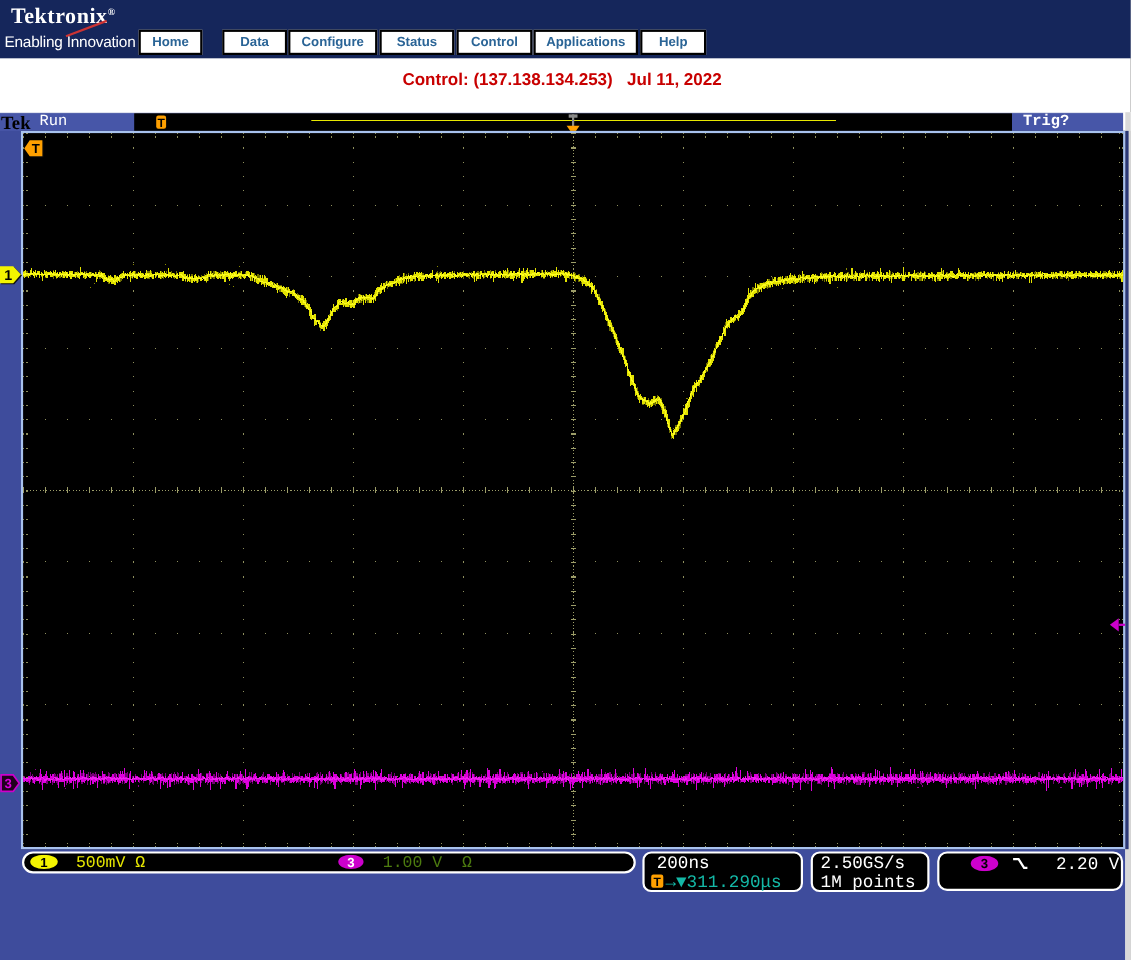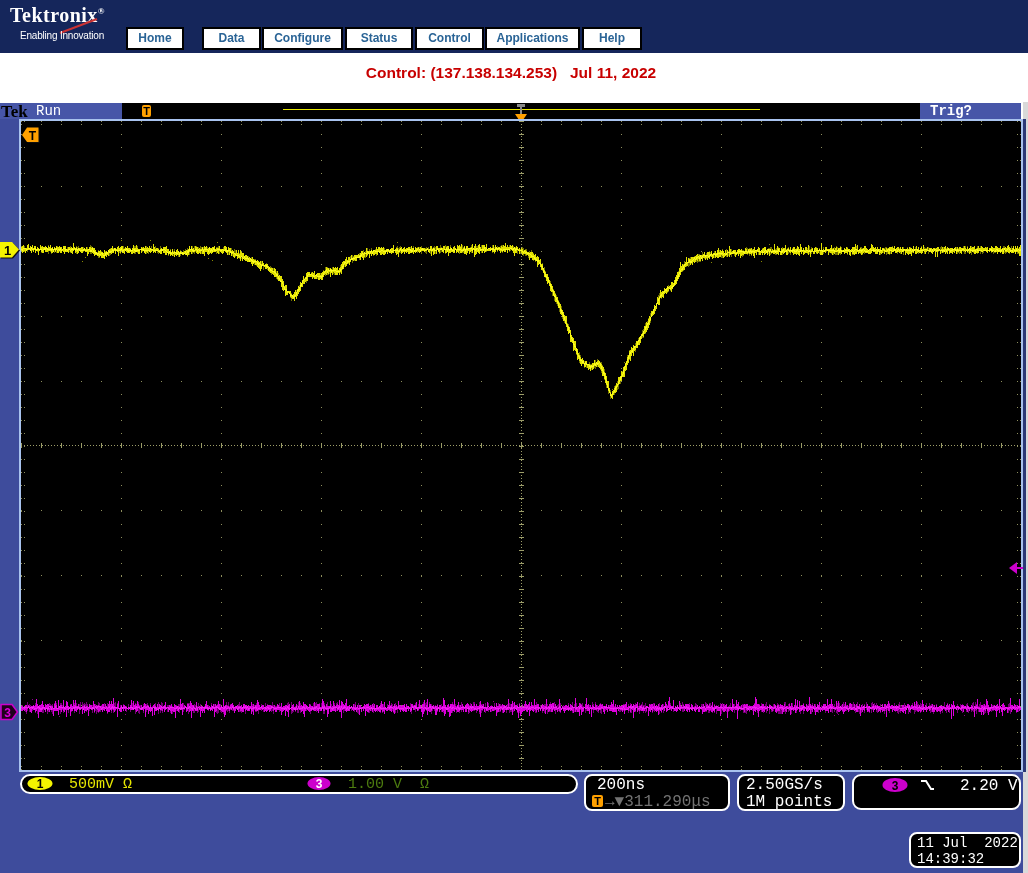--- a/index.html
+++ b/index.html
@@ -1,19 +1,19 @@
 <!DOCTYPE html>
 <html><head><meta charset="utf-8"><style>
 html,body{margin:0;padding:0;}
 body{width:1028px;height:873px;background:#fff;font-family:"Liberation Sans",sans-serif;position:relative;overflow:hidden;}
 .abs{position:absolute;}
 #hdr{left:0;top:0;width:1028px;height:53px;background:#15265B;}
 .logo{left:10px;top:4px;color:#fff;font-family:"Liberation Serif",serif;font-weight:bold;font-size:20px;letter-spacing:0.5px;}
 .logo sup{font-size:9px;}
-.ei{left:20px;top:30px;color:#fff;font-size:10px;letter-spacing:-0.2px;}
+.ei{left:4px;top:30px;color:#fff;font-size:14px;letter-spacing:-0.2px;}
 .slash{left:58px;top:18px;width:41px;height:16px;}
 .nav{top:27px;height:19px;background:#fff;border:2px solid #000;color:#2A6496;font-weight:bold;font-size:12px;text-align:center;line-height:19px;}
 #red{left:0;top:64px;width:1022px;text-align:center;color:#C80000;font-weight:bold;font-size:15.5px;}
 #scope{left:0;top:102px;width:1023px;height:771px;background:#3E4C9C;}
 #gstrip{left:1023px;top:102px;width:5px;height:771px;background:#D9D9D9;}
 #tbarblk{left:122px;top:1px;width:798px;height:16px;background:#000;}
 #tek{left:1px;top:0px;color:#000;font-family:"Liberation Serif",serif;font-weight:bold;font-size:17px;}
 #run{left:36px;top:1px;color:#fff;font-size:14px;font-family:"Liberation Mono",monospace;}
 #trig{left:920px;top:1px;width:101px;height:16px;background:#4756A8;color:#fff;font-size:14px;font-family:"Liberation Mono",monospace;font-weight:bold;}
 #frame{left:19px;top:17px;width:1000px;height:649px;border:2px solid #A8C2EE;background:#000;}
@@ -131,34 +131,30 @@
         <text x="12" y="11" fill="#fff" font-size="12" font-weight="bold" text-anchor="middle" font-family="Liberation Sans">3</text>
       </svg>
    <span class="abs" style="left:326px;top:0px;color:#4d7c0f;">1.00 V &nbsp;Ω</span>
  </div>
  <div class="ro abs" style="left:584px;top:672px;width:142px;height:33px;border-radius:8px;font-size:16px;">
    <span class="abs" style="left:11px;top:0px;text-align:right;">200ns</span>
    <svg class="abs" style="left:5px;top:18px;" width="14" height="14">
         <rect x="1" y="1" width="11" height="12" rx="2" fill="#FFA000"></rect>
         <text x="6.5" y="11" fill="#000" font-size="11" font-weight="bold" text-anchor="middle" font-family="Liberation Sans">T</text>
       </svg>
-   <span class="abs" style="left:19px;top:17px;color:#737373;">→▼311.290μs</span>
+   <span class="abs" style="left:19px;top:17px;color:#14b8a6;">→▼311.290μs</span>
  </div>
  <div class="ro abs" style="left:737px;top:672px;width:104px;height:33px;border-radius:8px;font-size:16px;">
    <span class="abs" style="left:7px;top:0px;">2.50GS/s</span>
    <span class="abs" style="left:7px;top:17px;">1M points</span>
  </div>
  <div class="ro abs" style="left:852px;top:672px;width:165px;height:32px;border-radius:9px;font-size:16px;">
    <svg class="abs" style="left:28px;top:2px;" width="26" height="14">
         <ellipse cx="13" cy="7" rx="12.5" ry="7" fill="#CC00CC"></ellipse>
         <text x="13" y="11.5" fill="#000" font-size="12" font-weight="bold" text-anchor="middle" font-family="Liberation Sans">3</text>
       </svg>
    <svg class="abs" style="left:66px;top:2px;" width="16" height="14">
         <path d="M1 3 H6 L11 11 H14" stroke="#fff" stroke-width="2" fill="none"></path>
       </svg>
    <span class="abs" style="left:106px;top:1px;">2.20 V</span>
  </div>
- <div class="ro abs" style="left:909px;top:730px;width:108px;height:32px;border-radius:8px;font-size:14px;">
-   <span class="abs" style="left:6px;top:1px;">11 Jul &nbsp;2022</span>
-   <span class="abs" style="left:6px;top:17px;">14:39:32</span>
- </div>
 </div>
 <div id="gstrip" class="abs"></div>
 <div class="abs" style="left:1023px;top:119px;width:3px;height:653px;background:#2B3876;"></div>
 </body></html>

